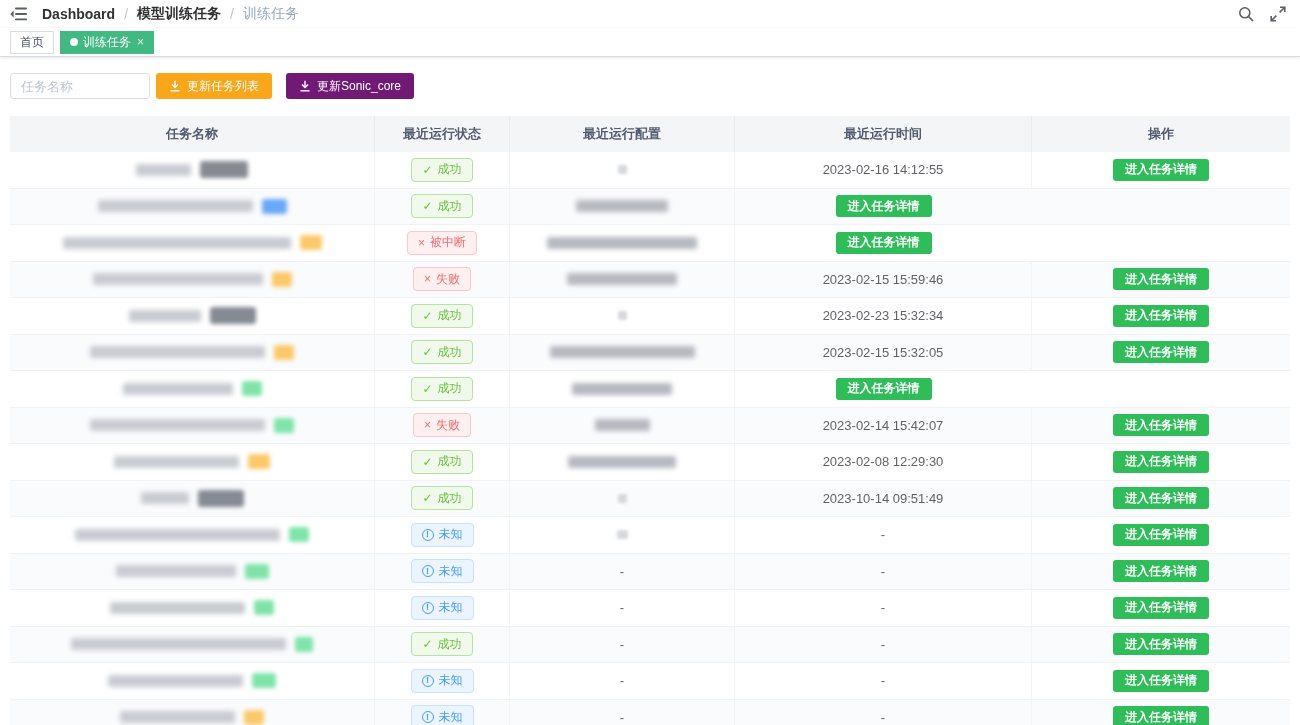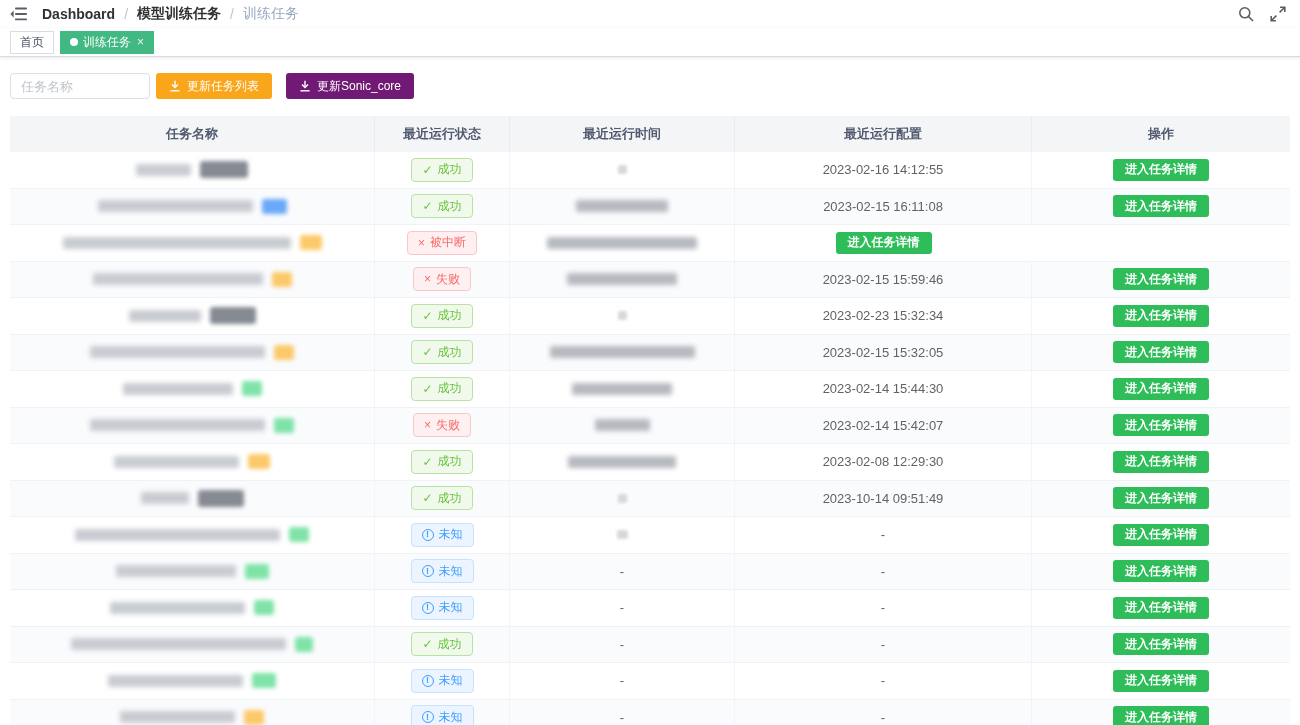--- a/index.html
+++ b/index.html
@@ -137,22 +137,22 @@
             <path d="M1.4 10.8h9.2"></path>
         </svg>
         <span>更新Sonic_core</span>
       </button>
     </div>
 
     <div class="table">
       <div class="thead">
         <div class="th">任务名称</div>
         <div class="th">最近运行状态</div>
+        <div class="th">最近运行配置</div>
         <div class="th">最近运行时间</div>
-        <div class="th">最近运行配置</div>
         <div class="th">操作</div>
       </div>
       <div id="tbody">
           <div class="tr">
             <div class="td">
               <div class="blur-bar light" style="width: 55px;"></div>
               <div class="blur-tag tag-dark" style="width: 48px; background: rgb(133, 138, 147);"></div>
             </div>
             <div class="td">
               <div class="badge" style="color: rgb(103, 194, 58); background: rgb(240, 249, 235); border-color: rgb(183, 227, 161);">
@@ -178,23 +178,20 @@
             <div class="td">
               <div class="badge" style="color: rgb(103, 194, 58); background: rgb(240, 249, 235); border-color: rgb(183, 227, 161);">
                 <span class="b-icon">✓</span>
                 <span>成功</span>
               </div>
             </div>
             <div class="td">
               <div class="blur-bar" style="width: 92px;"></div>
             </div>
             <div class="td">
-              <span>2023-02-15 16:11:08</span>
-            </div>
-            <div class="td">
               <button class="detail-btn">进入任务详情</button>
             </div>
           </div>
           <div class="tr">
             <div class="td">
               <div class="blur-bar light" style="width: 228px;"></div>
               <div class="blur-tag tag-yellow" style="width: 22px; background: rgb(251, 201, 106);"></div>
             </div>
             <div class="td">
               <div class="badge" style="color: rgb(245, 108, 108); background: rgb(254, 240, 240); border-color: rgb(249, 199, 199);">
@@ -278,23 +275,20 @@
               <div class="blur-tag tag-green" style="width: 20px; background: rgb(127, 227, 168);"></div>
             </div>
             <div class="td">
               <div class="badge" style="color: rgb(103, 194, 58); background: rgb(240, 249, 235); border-color: rgb(183, 227, 161);">
                 <span class="b-icon">✓</span>
                 <span>成功</span>
               </div>
             </div>
             <div class="td">
               <div class="blur-bar" style="width: 100px;"></div>
-            </div>
-            <div class="td">
-              <span>2023-02-14 15:44:30</span>
             </div>
             <div class="td">
               <button class="detail-btn">进入任务详情</button>
             </div>
           </div>
           <div class="tr">
             <div class="td">
               <div class="blur-bar light" style="width: 175px;"></div>
               <div class="blur-tag tag-green" style="width: 20px; background: rgb(127, 227, 168);"></div>
             </div>

